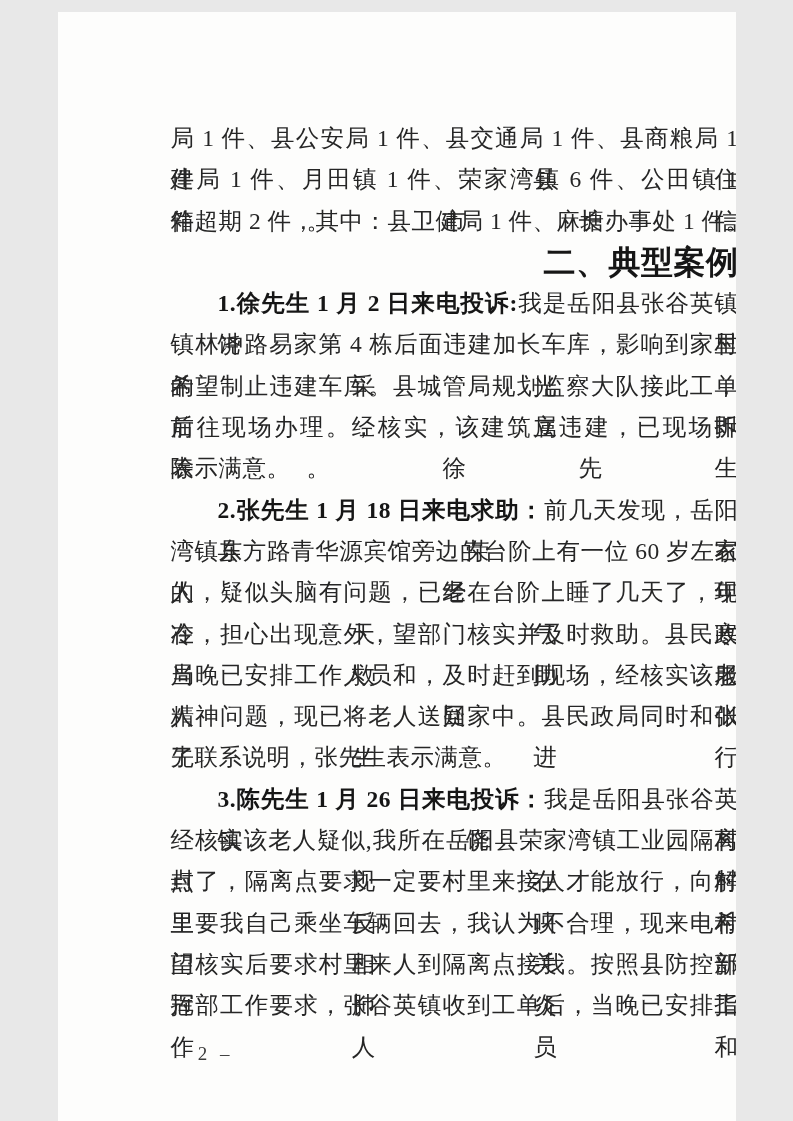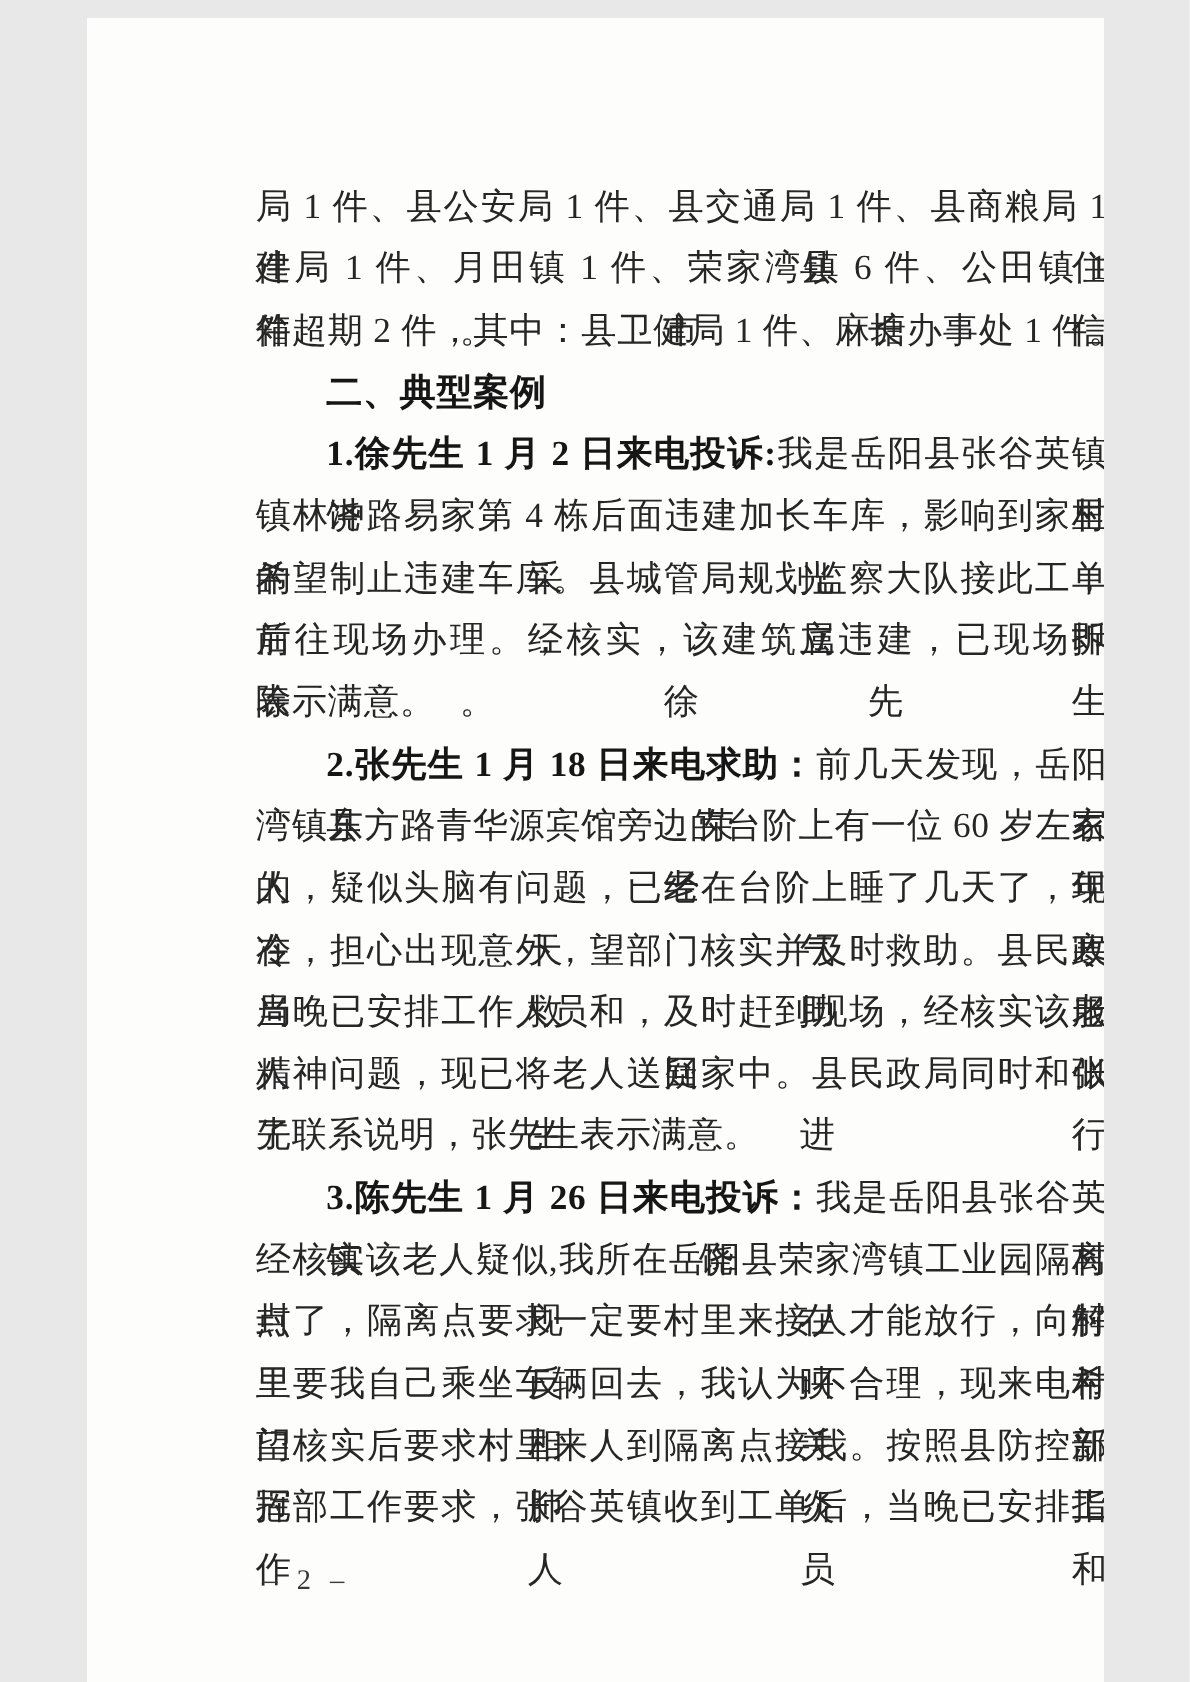--- a/index.html
+++ b/index.html
@@ -37,21 +37,22 @@
     text-justify: inter-ideograph;
   }
   .line.indent {
     padding-left: 47px;
   }
   .line b {
     font-weight: 700;
     color: #161616;
   }
   .line.heading {
-    font-size: 24px;
+    font-size: 32px;
+    text-align: right;
   }
   .footer {
     position: absolute;
     left: 118px;
     top: 1031px;
     font-size: 19px;
     letter-spacing: 4px;
     color: #3a3a3a;
   }
 </style>

